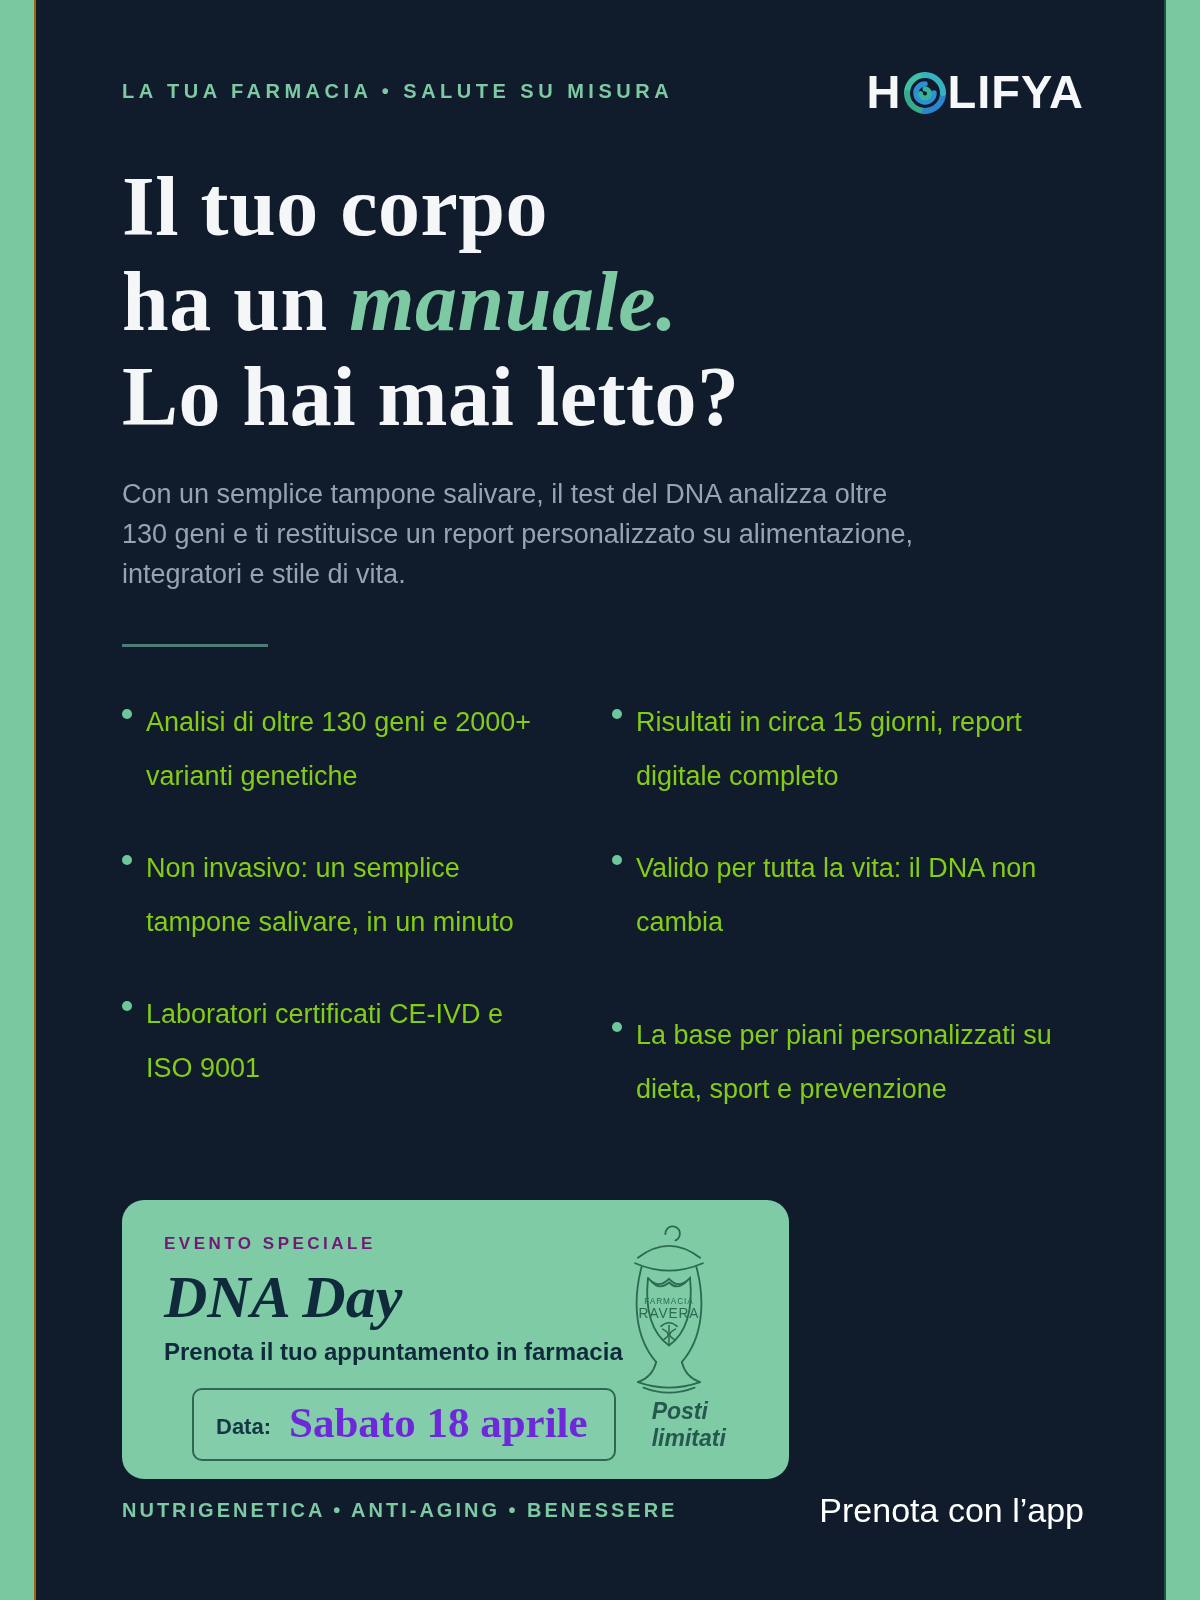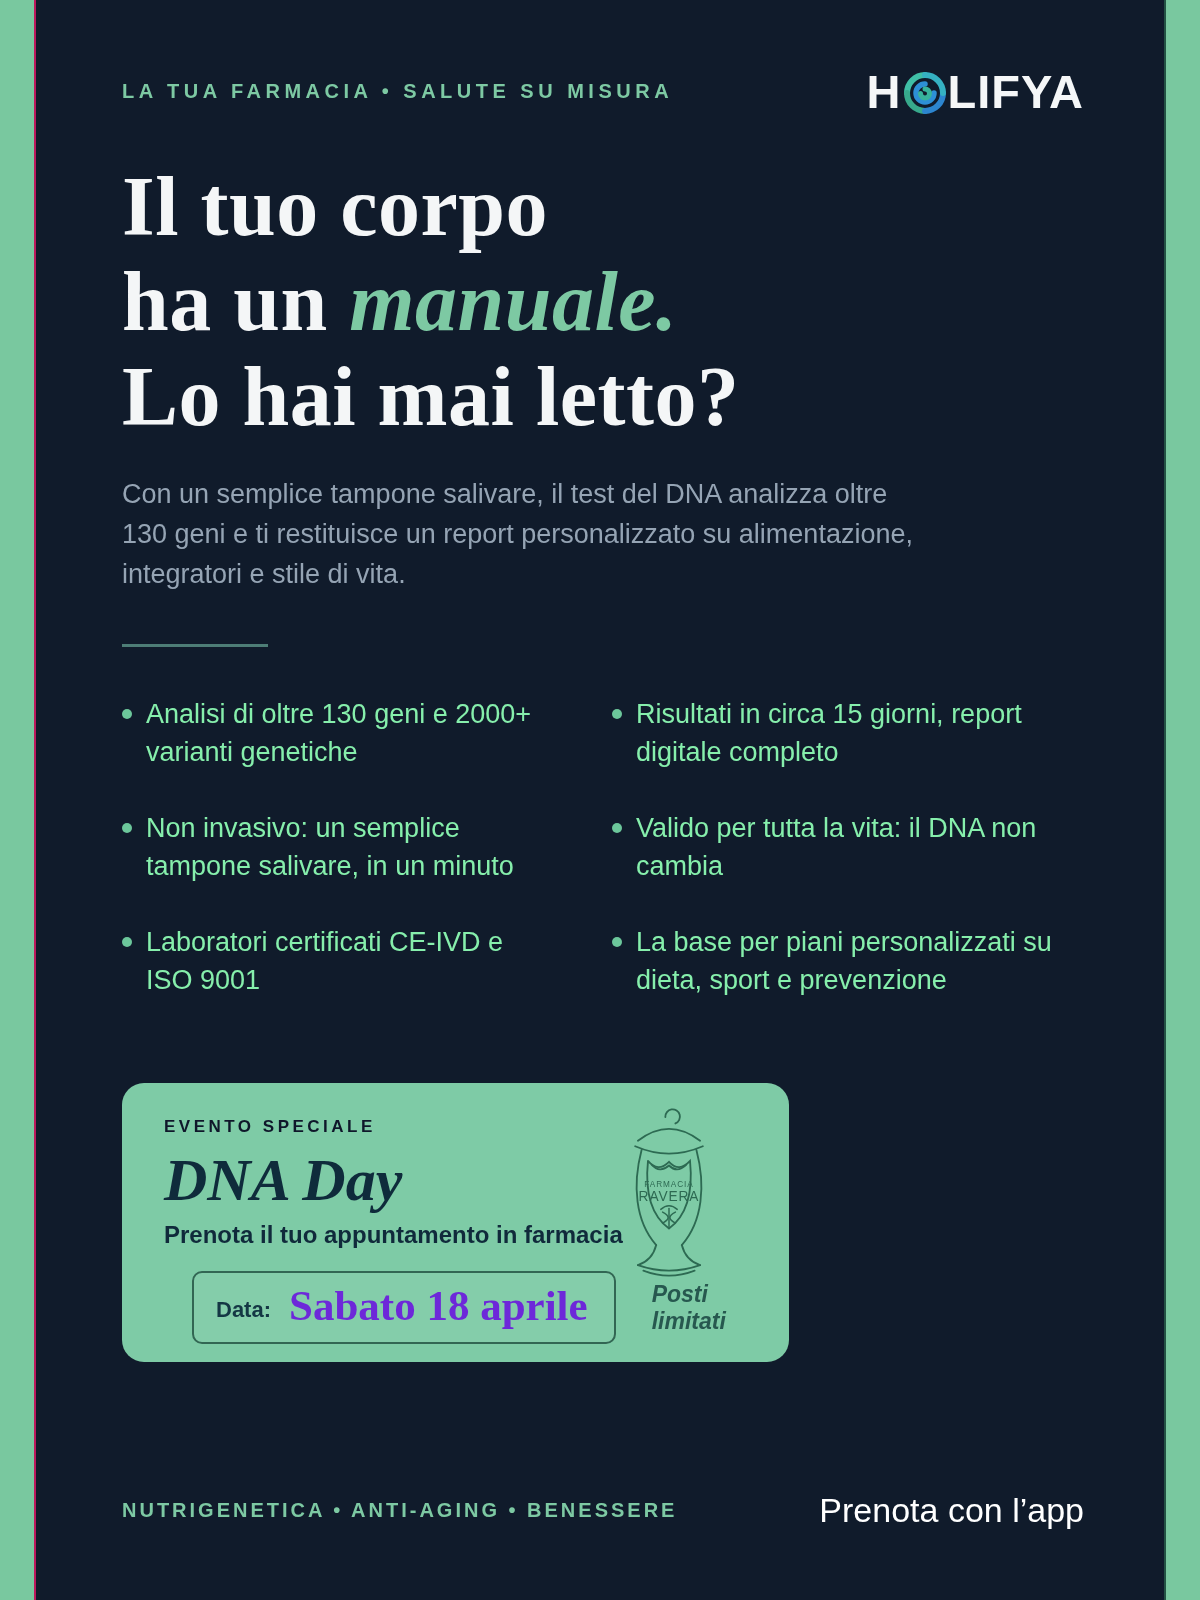--- a/index.html
+++ b/index.html
@@ -8,21 +8,21 @@
     width: 1200px; height: 1600px;
     background: #79c89f;
     font-family: "Liberation Sans", sans-serif;
     position: relative;
     overflow: hidden;
   }
   .panel {
     position: absolute;
     left: 34px; right: 34px; top: 0; bottom: 0;
     background: #101b2b;
-    border-left: 2px solid #be185d;
+    border-left: 2px solid #a16207;
     border-right: 2px solid #235244;
   }
   .content {
     position: relative;
     height: 100%;
     padding: 64px 80px 0 86px;
   }
   
   .header-row {
     display: flex;
@@ -85,40 +85,40 @@
   }
   .dot {
     width: 10px; height: 10px;
     border-radius: 50%;
     background: #6cc79b;
     margin: 14px 14px 0 0;
     flex: 0 0 auto;
   }
   .bullet-text {
     font-size: 27px;
-    line-height: 38px;
-    color: #86efac;
+    line-height: 54px;
+    color: #84cc16;
     max-width: 420px;
   }
   .col-left .bullet-text { max-width: 400px; }
   
   .event-card {
     margin-top: 84px;
     width: 667px;
     height: 279px;
     background: #7ecba6;
     border-radius: 22px;
     padding: 34px 42px;
     position: relative;
   }
   .eyebrow {
     font-size: 17px;
     font-weight: 700;
     letter-spacing: 3.5px;
-    color: #0f172a;
+    color: #701a75;
   }
   .event-title {
     margin-top: 12px;
     font-family: "Liberation Serif", serif;
     font-weight: 700;
     font-size: 60px;
     line-height: 62px;
     color: #0f2b3b;
     font-style: italic;
   }
@@ -230,21 +230,21 @@
         <div class="bullet">
           <span class="dot"></span>
           <span class="bullet-text">Laboratori certificati CE-IVD e ISO 9001</span>
         </div>
       </div>
       <div class="col-right">
         <div class="bullet" style="margin-bottom:38px">
           <span class="dot"></span>
           <span class="bullet-text">Risultati in circa 15 giorni, report digitale completo</span>
         </div>
-        <div class="bullet" style="margin-bottom:38px">
+        <div class="bullet" style="margin-bottom:59px">
           <span class="dot"></span>
           <span class="bullet-text">Valido per tutta la vita: il DNA non cambia</span>
         </div>
         <div class="bullet">
           <span class="dot"></span>
           <span class="bullet-text">La base per piani personalizzati su dieta, sport e prevenzione</span>
         </div>
       </div>
     </div>
 

